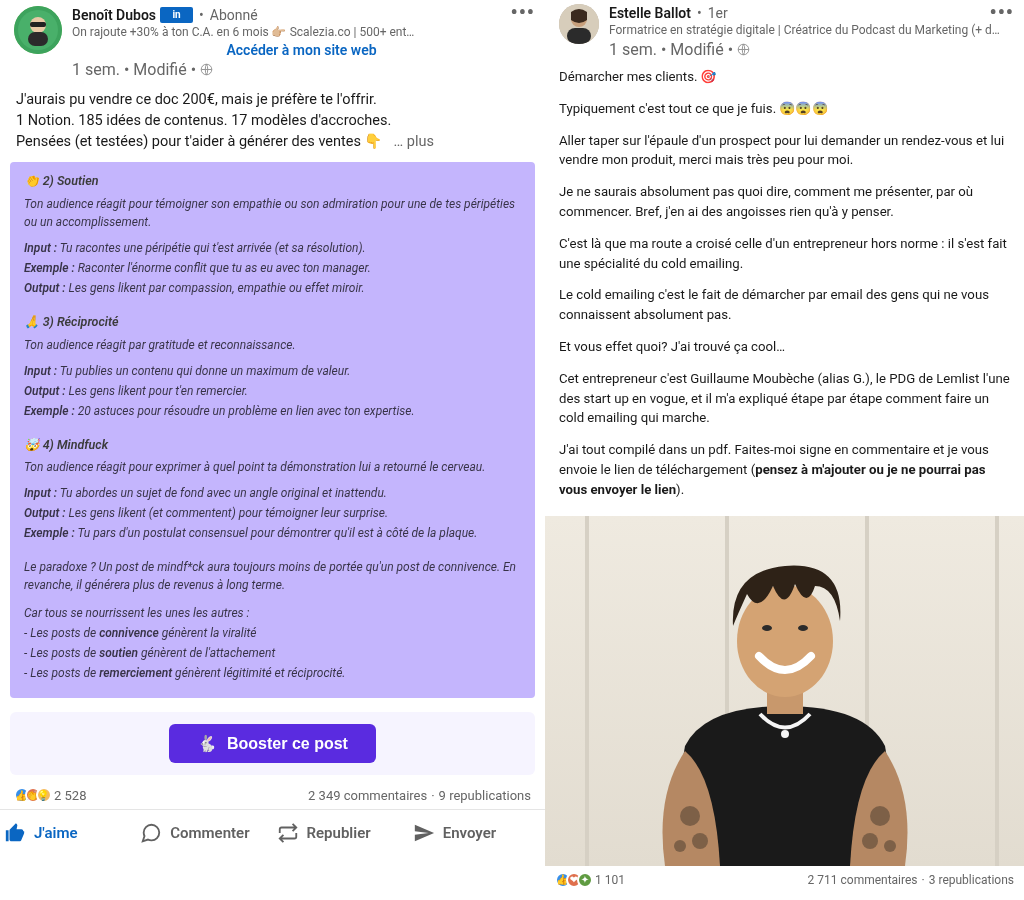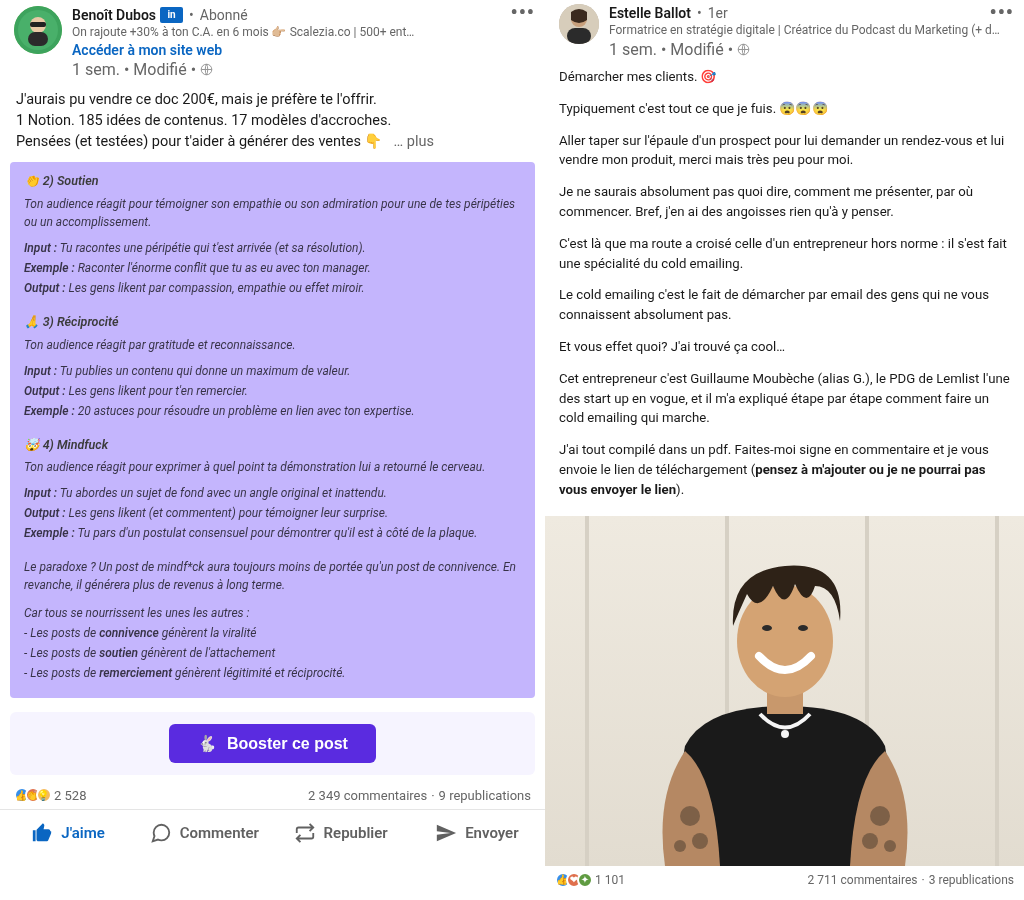--- a/index.html
+++ b/index.html
@@ -22,27 +22,27 @@
     display: flex; align-items: center; justify-content: center; flex-shrink: 0;
     overflow: hidden;
   }
   .avatar svg { width: 100%; height: 100%; }
   .avatar-small { width: 40px; height: 40px; border-radius: 50%; background: #c0b6a6; flex-shrink: 0; overflow:hidden; display:flex; align-items:center; justify-content:center;}
   .head-text { padding-left: 10px; flex: 1; min-width: 0; }
   .name-row { display: flex; align-items: center; gap: 4px; font-size: 14px; line-height: 18px; }
   .name { font-weight: 600; color: #191919; }
   .linkedin-badge {
     display: inline-flex; align-items: center; justify-content: center;
-    width: 23px; height: 16px; background: #0a66c2; color: #fff; border-radius: 2px;
+    width: 33px; height: 16px; background: #0a66c2; color: #fff; border-radius: 2px;
     font-size: 10px; font-weight: 700;
   }
   .dot { color: #666; padding: 0 2px; }
   .rel { color: #666; font-weight: 400; }
   .headline { color: #666; font-size: 12px; line-height: 16px; white-space: nowrap; overflow: hidden; text-overflow: ellipsis; }
-  .promoted-link { color: #0a66c2; font-size: 14px; font-weight: 600; margin-top: 2px; }
+  .promoted-link { color: #0a66c2; font-size: 14px; font-weight: 600; margin-top: 2px; text-align: center; }
   .meta-row { color: #666; font-size: 16px; display: flex; align-items: center; gap: 4px; margin-top: 2px; }
   .globe-icon { width: 13px; height: 13px; opacity: .7; }
   .more-btn { position: absolute; top: 6px; right: 10px; color: #666; font-size: 20px; font-weight: 700; letter-spacing: 1px; cursor: pointer; line-height: 12px;}
   
   .body-text { padding: 8px 16px 4px 16px; font-size: 14.5px; line-height: 1.45; color: rgba(0,0,0,.9); }
   .see-more { color: #666; }
   
   .doc-panel { margin: 6px 10px 6px 10px; background: #c4b5fd; border-radius: 4px; padding: 10px 14px 14px 14px; font-size: 12px; color: rgba(0,0,0,.72); line-height: 1.5; font-style: italic; }
   .doc-panel .section { margin-bottom: 16px; }
   .doc-panel .stitle { font-weight: 600; color: #3b3b3b; font-size: 12.5px; margin-bottom: 4px; }
@@ -59,21 +59,21 @@
   .react-icons { display: flex; }
   .react-icons span { width: 16px; height: 16px; border-radius: 50%; border: 2px solid #fff; margin-left: -5px; font-size: 10px; display: inline-flex; align-items: center; justify-content: center; color:#fff;}
   .react-icons span:first-child { margin-left: 0; }
   .ri-like { background: #378fe9; }
   .ri-heart { background: #df704d; }
   .ri-prize { background: #f5bb5c; }
   .ri-green { background: #5f9b41; }
   .stats-right { display: flex; gap: 4px; }
   
   .action-bar { display: flex; border-top: 1px solid #e5e5e5; }
-  .action-btn { flex: 1; display: flex; align-items: center; justify-content: center; gap: 8px; padding: 12px 4px; font-size: 15px; font-weight: 600; color: #616161; cursor: pointer; }
+  .action-btn { flex: 1; display: flex; align-items: center; justify-content: flex-start; gap: 8px; padding: 12px 4px; font-size: 15px; font-weight: 600; color: #616161; cursor: pointer; }
   .action-btn.active { color: #0a66c2; }
   .action-btn svg { width: 22px; height: 22px; }
   
   .body-text-r { padding: 6px 14px 4px 14px; font-size: 13.2px; line-height: 1.5; color: rgba(0,0,0,.9); }
   .body-text-r p { margin-bottom: 12px; }
   .body-text-r .bold { font-weight: 700; }
   .photo-wrap { width: 100%; height: 350px; background: #e9e3db; position: relative; overflow: hidden; }
   .photo-wrap svg { width: 100%; height: 100%; display: block; }
   .right-stats { display: flex; align-items: center; justify-content: space-between; padding: 6px 10px; font-size: 12px; color: #666; }
 </style>

